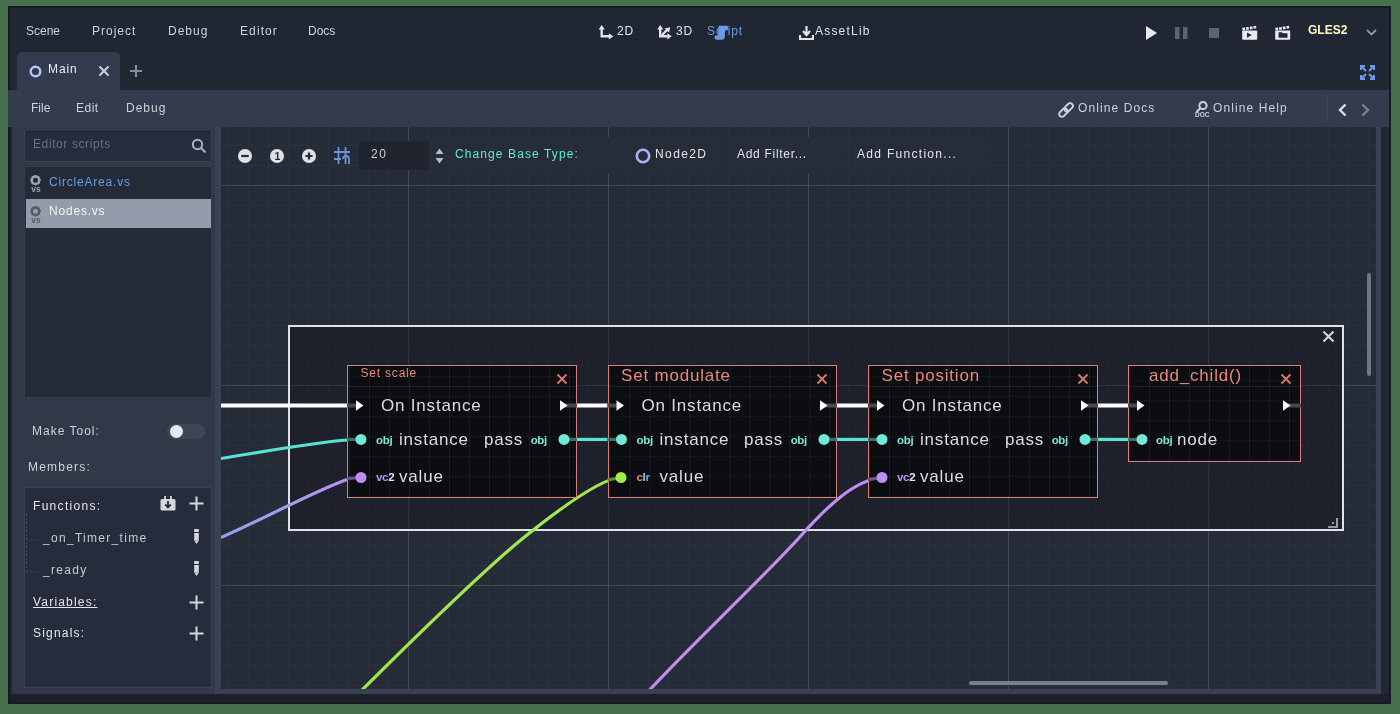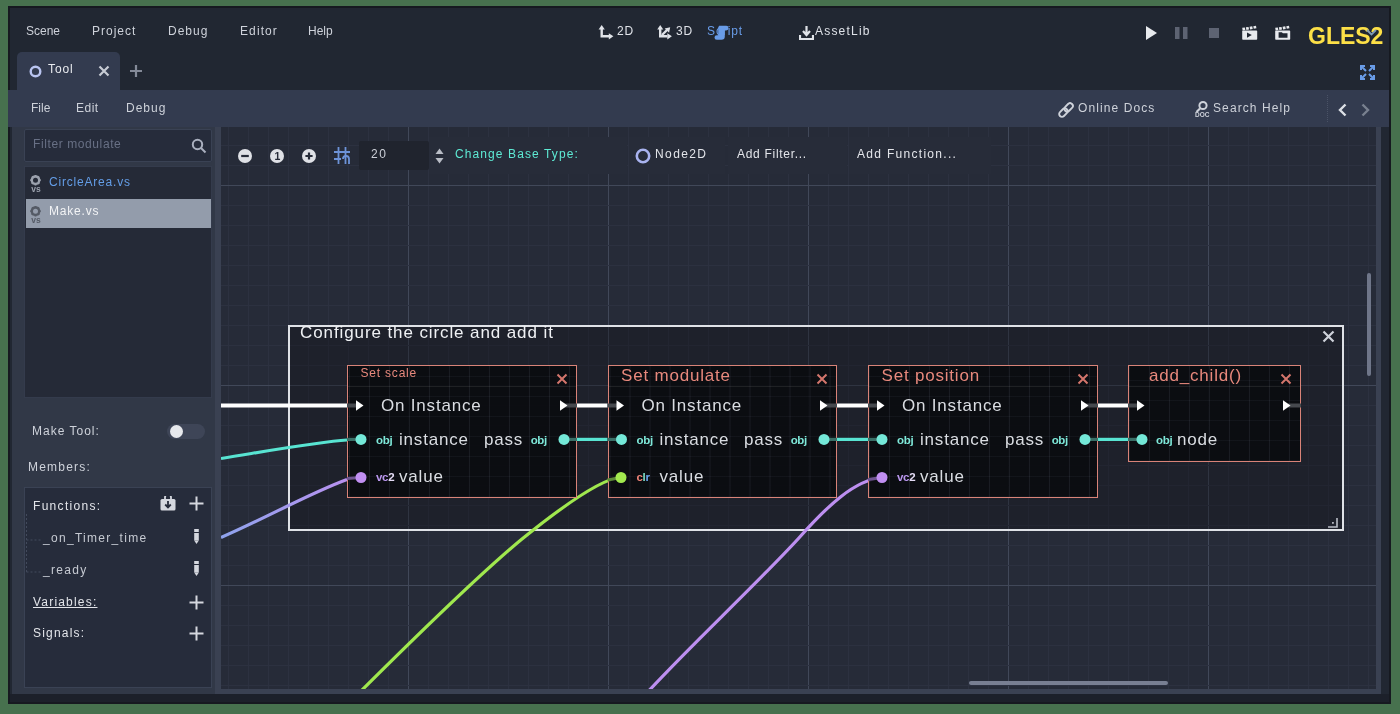--- a/index.html
+++ b/index.html
@@ -12,21 +12,21 @@
 </style>
 </head>
 <body>
 <div id="win"></div>
 
 <div id="menubar">
   <div class="t" style="left:26px; top:24px;">Scene</div>
   <div class="t" style="left:92px; top:24px; letter-spacing:1px;">Project</div>
   <div class="t" style="left:168px; top:24px; letter-spacing:1px;">Debug</div>
   <div class="t" style="left:240px; top:24px; letter-spacing:1.1px;">Editor</div>
-  <div class="t" style="left:308px; top:24px;">Help</div>
+  <div class="t" style="left:308px; top:24px;">Docs</div>
 </div>
 
 <div id="centeritems">
   <svg class="abs" style="left:598px; top:25px;" width="16" height="16" viewBox="0 0 16 16">
     <g stroke="#e0e3e8" stroke-width="2.4" fill="none">
         <path d="M3.7 4 V11.3 H11"></path>
       </g>
     <path d="M3.7 0 L0.6 4.6 H6.8 Z" fill="#e0e3e8"></path>
     <path d="M15.4 11.3 L10.8 8.2 V14.4 Z" fill="#e0e3e8"></path>
   </svg>
@@ -70,31 +70,31 @@
     <path d="M5 7.4 L9.8 10.1 L5 12.8 Z" fill="#212732"></path>
   </svg>
   <svg class="abs" style="left:1275px; top:25px;" width="16" height="15" viewBox="0 0 16 15">
     <rect x="0.2" y="5.6" width="15" height="9.2" rx="0.8" fill="#e8eaee"></rect>
     <rect x="0.4" y="2.6" width="2.7" height="2.7" fill="#e8eaee" transform="rotate(-10 1.75 3.95)"></rect>
     <rect x="4.1" y="2.1" width="2.7" height="2.7" fill="#e8eaee" transform="rotate(-10 5.45 3.45)"></rect>
     <rect x="7.8" y="1.5" width="2.7" height="2.7" fill="#e8eaee" transform="rotate(-10 9.15 2.85)"></rect>
     <rect x="11.5" y="0.9" width="2.7" height="2.7" fill="#e8eaee" transform="rotate(-10 12.85 2.25)"></rect>
     <path d="M3.6 7.2 h3.2 l1.1 1.1 h4.6 v4.4 h-8.9 Z" fill="#212732"></path>
   </svg>
-  <div class="t" style="left:1308px; top:23px; color:#fde047; font-weight:bold; font-size:23px;">GLES2</div>
+  <div class="t" style="left:1308px; top:23px; color:#fef9c3; font-weight:bold; font-size:12px;">GLES2</div>
   <svg class="abs" style="left:1366px; top:29px;" width="11" height="7" viewBox="0 0 11 7">
     <path d="M1 1 L5.5 5.5 L10 1" fill="none" stroke="#7f9ab5" stroke-width="1.8"></path>
   </svg>
 </div>
 
 <div class="abs" style="left:17px; top:52px; width:103px; height:38px; background:#333b4f; border-radius:5px 5px 0 0;"></div>
 <svg class="abs" style="left:29px; top:65px;" width="13" height="13" viewBox="0 0 13 13">
   <circle cx="6.5" cy="6.5" r="4.8" fill="none" stroke="#b9c4f0" stroke-width="2.4"></circle>
 </svg>
-<div class="t" style="left:48px; top:62px; color:#e8eaee; letter-spacing:0.9px;">Tool</div>
+<div class="t" style="left:48px; top:62px; color:#e8eaee; letter-spacing:0.9px;">Main</div>
 <svg class="abs" style="left:98px; top:65px;" width="12" height="12" viewBox="0 0 12 12">
   <path d="M1.5 1.5 L10.5 10.5 M10.5 1.5 L1.5 10.5" stroke="#c7cbd4" stroke-width="2.2"></path>
 </svg>
 <svg class="abs" style="left:129px; top:64px;" width="14" height="14" viewBox="0 0 14 14">
   <path d="M7 1 V13 M1 7 H13" stroke="#848a98" stroke-width="2.2"></path>
 </svg>
 <svg class="abs" style="left:1360px; top:65px;" width="15" height="15" viewBox="0 0 15 15">
   <g stroke="#699ce8" stroke-width="2" fill="none">
     <path d="M1 5 V1 H5 M10 1 H14 V5 M14 10 V14 H10 M5 14 H1 V10"></path>
     <path d="M2 2 L6 6 M13 2 L9 6 M13 13 L9 9 M2 13 L6 9"></path>
@@ -110,34 +110,34 @@
     <rect x="0.5" y="5.2" width="9.6" height="5.6" rx="2.8"></rect>
     <rect x="7.9" y="5.2" width="9.6" height="5.6" rx="2.8"></rect>
   </g>
 </svg>
 <div class="t" style="left:1078px; top:101px; letter-spacing:1.1px;">Online Docs</div>
 <svg class="abs" style="left:1193px; top:100px;" width="17" height="18" viewBox="0 0 17 18">
   <circle cx="10" cy="5.5" r="3.6" fill="none" stroke="#ced2da" stroke-width="2"></circle>
   <path d="M7 8.5 L3.5 12" stroke="#ced2da" stroke-width="2.2"></path>
   <text x="2" y="17" font-size="6.5" font-weight="bold" fill="#ced2da" font-family="Liberation Sans">DOC</text>
 </svg>
-<div class="t" style="left:1213px; top:101px; letter-spacing:1.1px;">Search Help</div>
+<div class="t" style="left:1213px; top:101px; letter-spacing:1.1px;">Online Help</div>
 <div class="abs" style="left:1327px; top:95px; width:0px; height:27px; border-left:1px dotted #4a5266;"></div>
 <svg class="abs" style="left:1338px; top:103px;" width="9" height="14" viewBox="0 0 9 14">
   <path d="M7.5 1.5 L2 7 L7.5 12.5" fill="none" stroke="#dde0e6" stroke-width="2.4"></path>
 </svg>
 <svg class="abs" style="left:1361px; top:103px;" width="9" height="14" viewBox="0 0 9 14">
   <path d="M1.5 1.5 L7 7 L1.5 12.5" fill="none" stroke="#79808f" stroke-width="2.4"></path>
 </svg>
 
 <div class="abs" style="left:12px; top:127px; width:203px; height:567px; background:#313847;"></div>
 <div class="abs" style="left:215px; top:127px; width:6px; height:567px; background:#3a4152;"></div>
 
 <div class="abs" style="left:24px; top:129px; width:188px; height:33px; background:#262c3b; border:1px solid #3a4254; border-radius:2px;"></div>
-<div class="t" style="left:33px; top:137px; color:#687085; letter-spacing:0.6px;">Filter modulate</div>
+<div class="t" style="left:33px; top:137px; color:#687085; letter-spacing:0.6px;">Editor scripts</div>
 <svg class="abs" style="left:191px; top:138px;" width="16" height="16" viewBox="0 0 16 16">
   <circle cx="6.5" cy="6.5" r="4.7" fill="none" stroke="#aab0bf" stroke-width="2"></circle>
   <path d="M10 10 L14.5 14.5" stroke="#aab0bf" stroke-width="2"></path>
 </svg>
 
 <div class="abs" style="left:24px; top:166px; width:188px; height:232px; background:#252a37; border:1px solid #343b4c;"></div>
 <svg class="abs" style="left:28px; top:175px;" width="16" height="17" viewBox="0 0 16 17">
   <circle cx="7.5" cy="5.2" r="3.7" fill="none" stroke="#9ba1ad" stroke-width="2.4"></circle>
   <g stroke="#9ba1ad" stroke-width="1.8">
     <path d="M7.5 0 V1.6 M7.5 8.8 V10.4 M2.3 5.2 H3.9 M11.1 5.2 H12.7 M3.8 1.5 L5 2.7 M10 7.7 L11.2 8.9 M11.2 1.5 L10 2.7 M5 7.7 L3.8 8.9"></path>
@@ -146,21 +146,21 @@
 </svg>
 <div class="t" style="left:49px; top:175px; color:#649ee8; letter-spacing:0.8px;">CircleArea.vs</div>
 <div class="abs" style="left:26px; top:199px; width:185px; height:29px; background:#939cab;"></div>
 <svg class="abs" style="left:28px; top:206px;" width="16" height="17" viewBox="0 0 16 17">
   <circle cx="7.5" cy="5.2" r="3.7" fill="none" stroke="#555b66" stroke-width="2.4"></circle>
   <g stroke="#555b66" stroke-width="1.8">
     <path d="M7.5 0 V1.6 M7.5 8.8 V10.4 M2.3 5.2 H3.9 M11.1 5.2 H12.7 M3.8 1.5 L5 2.7 M10 7.7 L11.2 8.9 M11.2 1.5 L10 2.7 M5 7.7 L3.8 8.9"></path>
   </g>
   <text x="3.2" y="16.6" font-size="8.5" font-weight="bold" fill="#555b66" font-family="Liberation Sans">vs</text>
 </svg>
-<div class="t" style="left:49px; top:204px; color:#f2f3f5; letter-spacing:0.8px;">Make.vs</div>
+<div class="t" style="left:49px; top:204px; color:#f2f3f5; letter-spacing:0.8px;">Nodes.vs</div>
 
 <div class="t" style="left:32px; top:424px; letter-spacing:1px;">Make Tool:</div>
 <div class="abs" style="left:167px; top:424px; width:38px; height:15px; background:#3e4557; border-radius:8px;"></div>
 <div class="abs" style="left:170px; top:425px; width:13px; height:13px; background:#e6e8ec; border-radius:50%;"></div>
 <div class="t" style="left:28px; top:460px; letter-spacing:1.2px;">Members:</div>
 
 <div class="abs" style="left:24px; top:487px; width:188px; height:201px; background:#262c3b; border:1px solid #3a4254;"></div>
 <div class="t" style="left:33px; top:499px; color:#e3e5ea; letter-spacing:1.3px;">Functions:</div>
 <svg class="abs" style="left:160px; top:496px;" width="16" height="15" viewBox="0 0 16 15">
   <path d="M5 3 V1.5 a1.5 1.5 0 0 1 6 0 V3" fill="none" stroke="#d5d8df" stroke-width="1.8"></path>
@@ -284,21 +284,20 @@
         <line x1="0" y1="458.5" x2="1155" y2="458.5" stroke="#414859" stroke-width="1"></line>
         <line x1="0" y1="478.5" x2="1155" y2="478.5" stroke="#2c3140" stroke-width="1"></line>
         <line x1="0" y1="498.5" x2="1155" y2="498.5" stroke="#2c3140" stroke-width="1"></line>
         <line x1="0" y1="518.5" x2="1155" y2="518.5" stroke="#2c3140" stroke-width="1"></line>
         <line x1="0" y1="538.5" x2="1155" y2="538.5" stroke="#2c3140" stroke-width="1"></line>
         <line x1="0" y1="558.5" x2="1155" y2="558.5" stroke="#2c3140" stroke-width="1"></line>
       </g>
   </svg>
 
   <div class="abs" style="left:67px; top:198px; width:1056px; height:206px; background:rgba(14,16,21,0.34); border:2px solid #dfe2e7;"></div>
-  <div class="t" style="left:79px; top:196px; color:#eff1f4; font-size:17px; letter-spacing:0.9px;">Configure the circle and add it</div>
   <svg class="abs" style="left:1101px; top:203px;" width="13" height="13" viewBox="0 0 13 13">
     <path d="M1.5 1.5 L11.5 11.5 M11.5 1.5 L1.5 11.5" stroke="#ced2da" stroke-width="2.2"></path>
   </svg>
   <svg class="abs" style="left:1105px; top:389px;" width="12" height="12" viewBox="0 0 12 12">
     <path d="M11 2 V11 H2" fill="none" stroke="#b9bdc6" stroke-width="1.6"></path>
     <path d="M7 6 V7 H6" fill="none" stroke="#b9bdc6" stroke-width="1.6"></path>
   </svg>
 
   <svg width="1155" height="562" style="position:absolute; left:0; top:0;" id="wires">
       <line x1="0" y1="278.5" x2="126" y2="278.5" stroke="#ffffff" stroke-width="4"></line>

